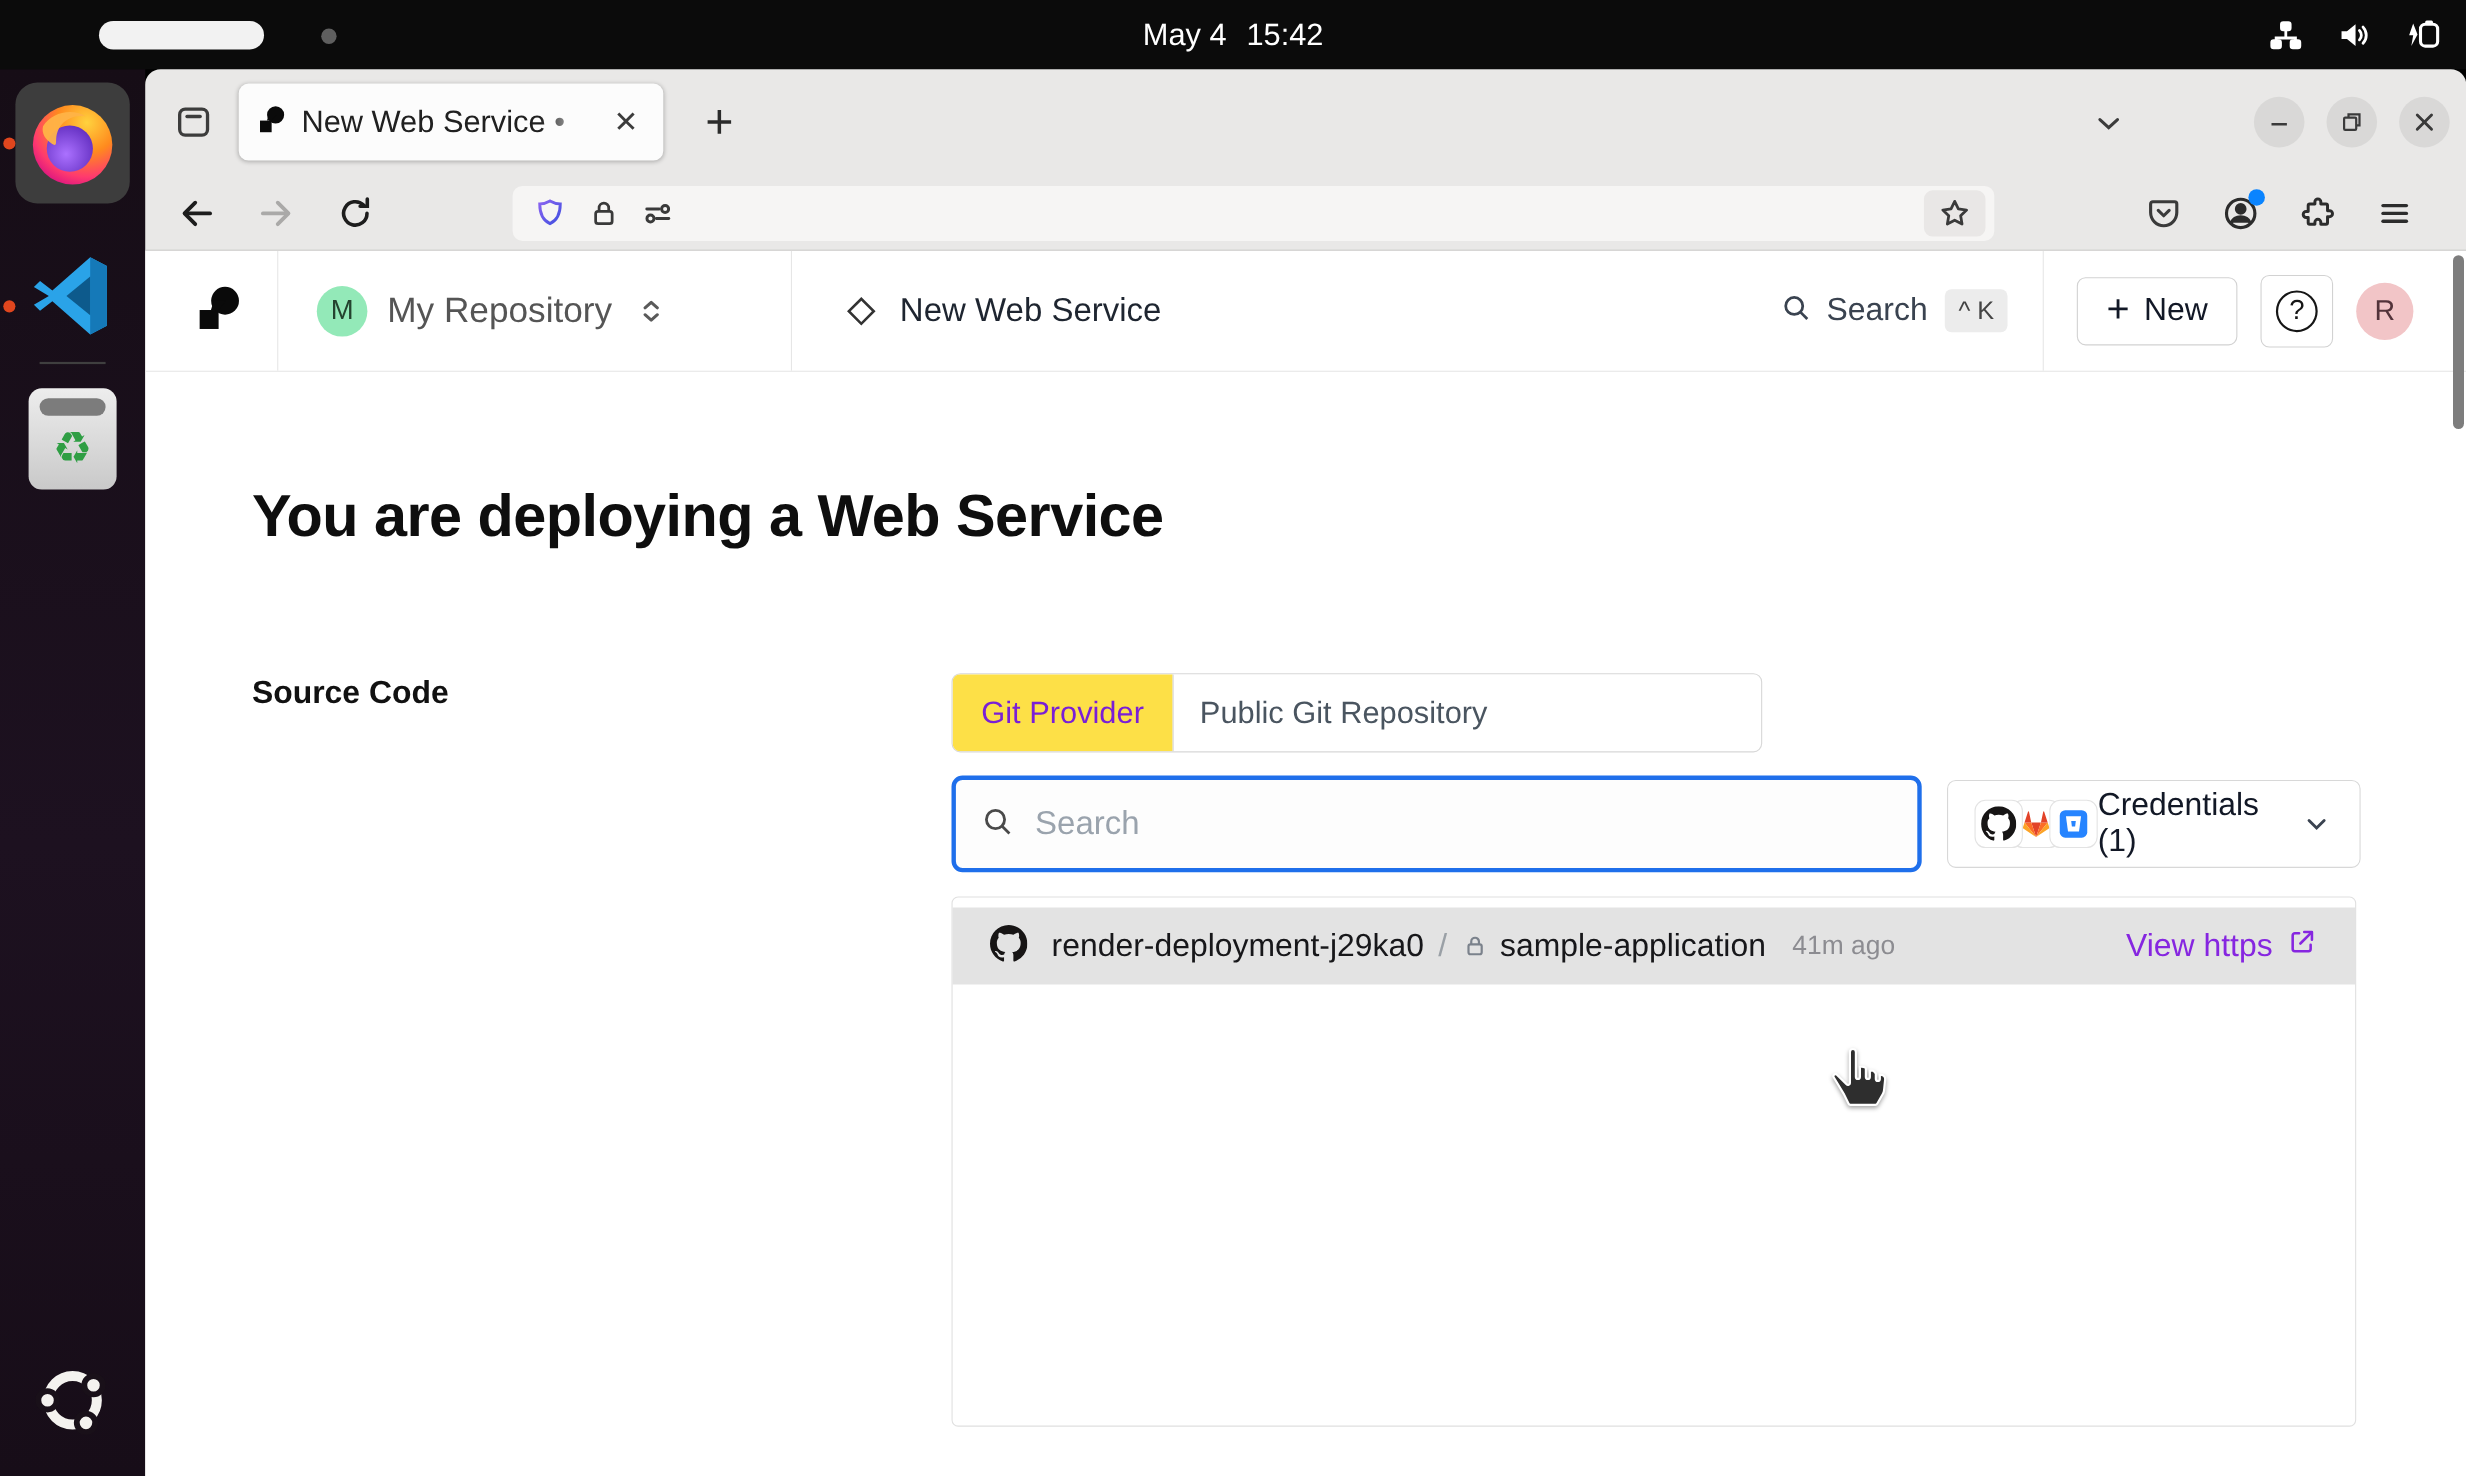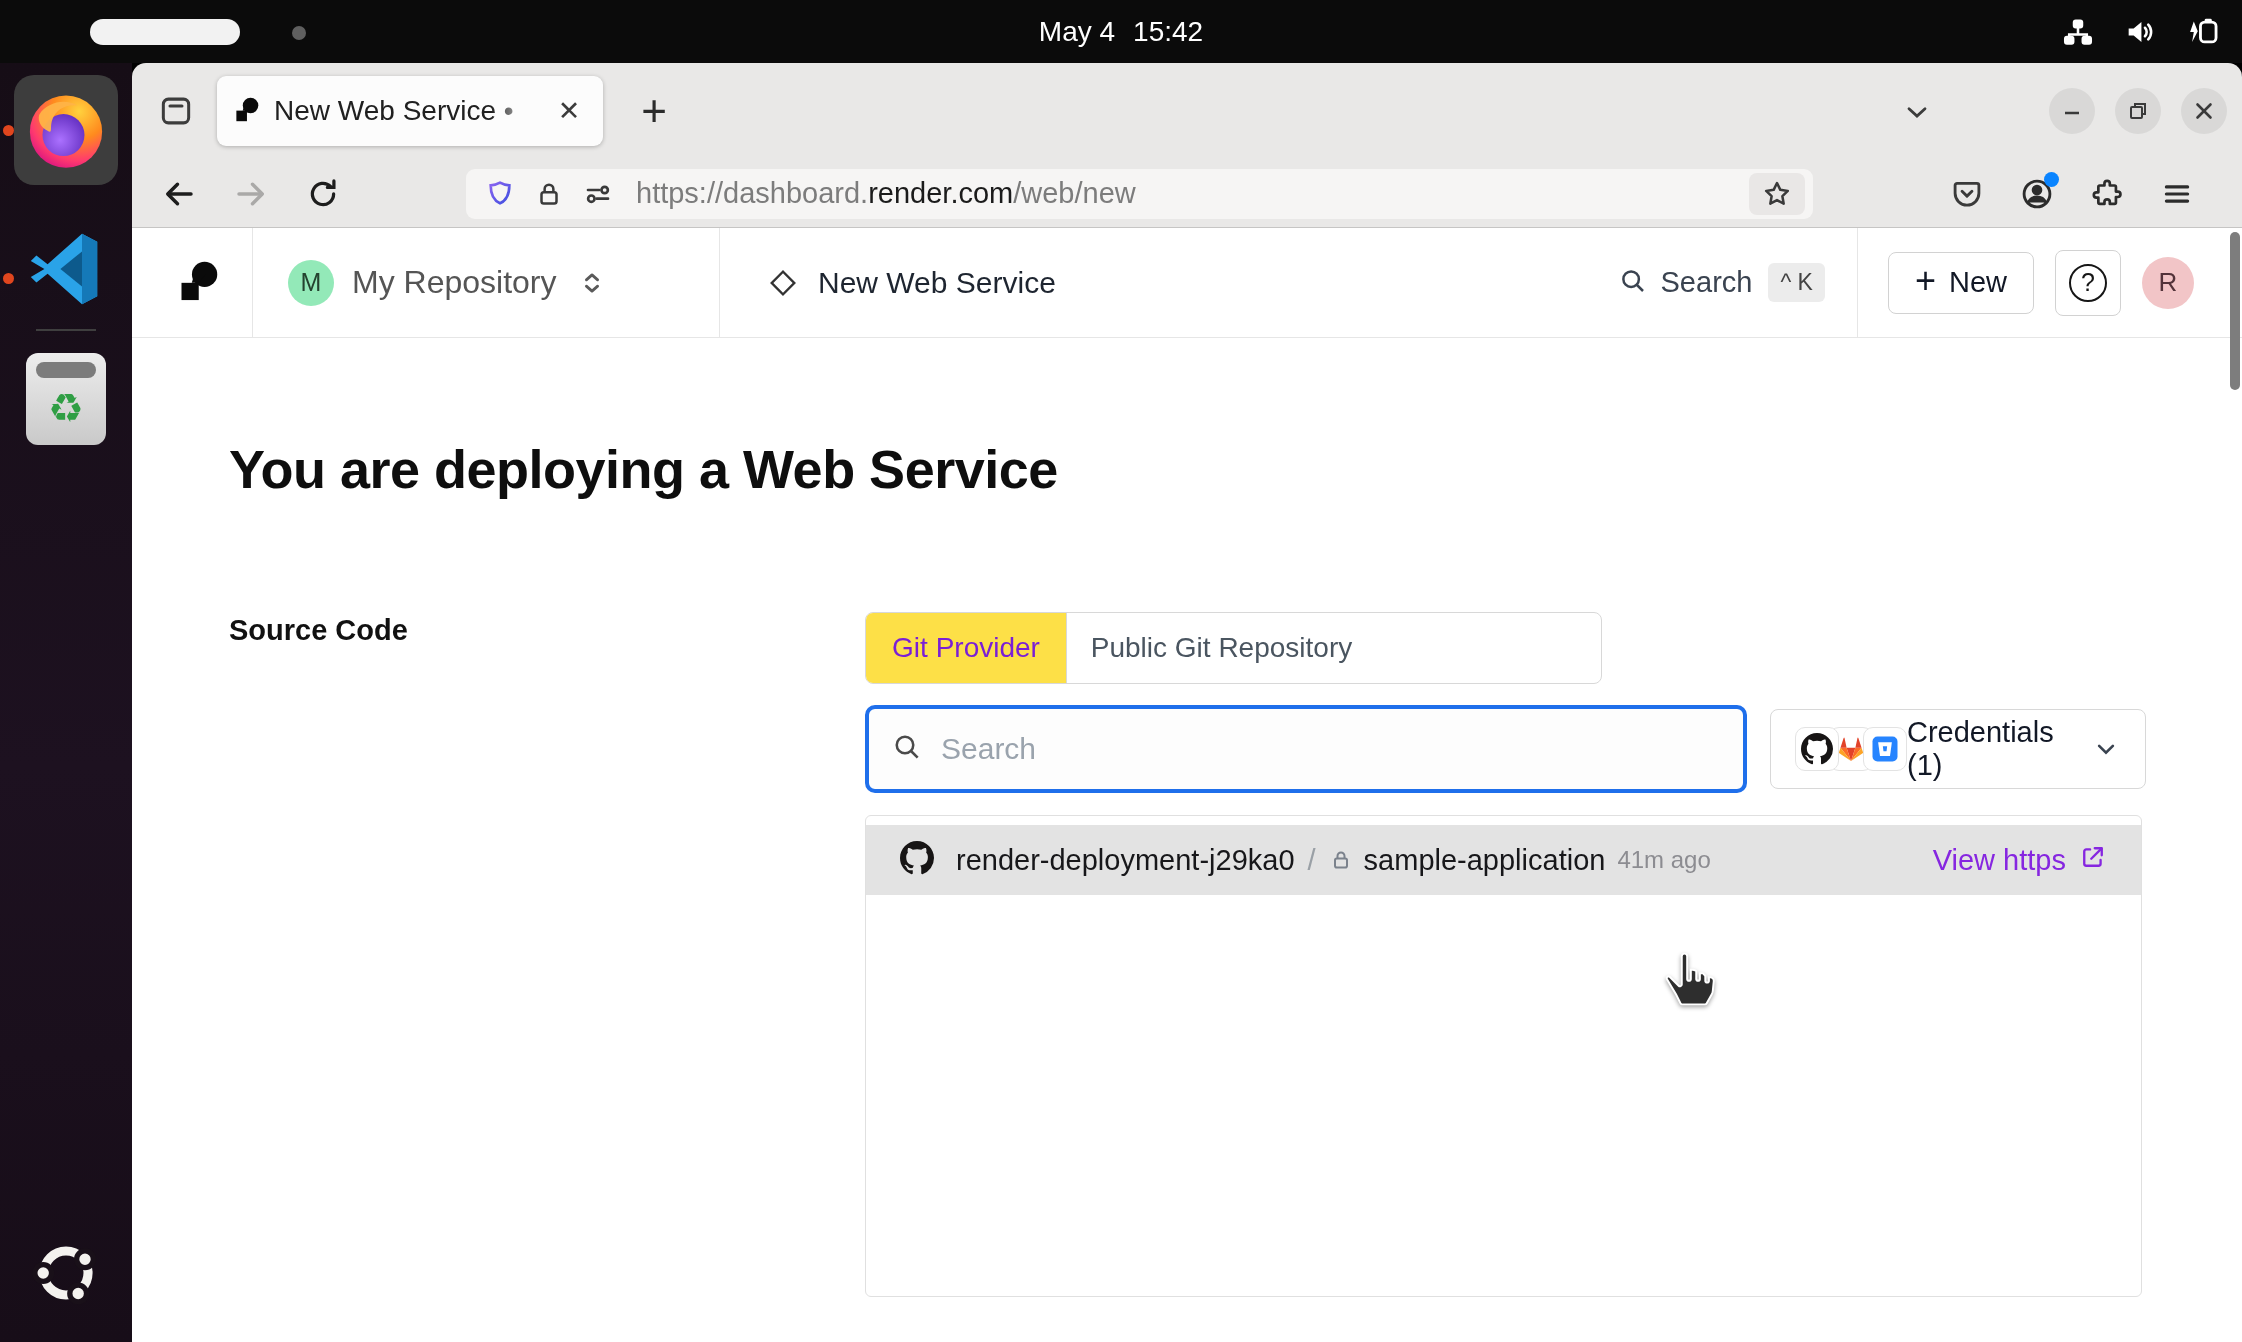--- a/index.html
+++ b/index.html
@@ -113,21 +113,21 @@
   .cred-tile + .cred-tile{ margin-left:-10px; }
   .t-gh{ z-index:3; } .t-gl{ z-index:1; } .t-bb{ z-index:2; }
   .cred-label{ font-size:29px; color:#121826; }
   .cred-caret{ margin-left:auto; display:flex; }
   .panel{ margin-top:22px; width:1277px; height:482px; border:1px solid #e0e0e0; border-radius:6px; background:#fff; padding-top:9px; }
   .repo-row{ height:70px; background:#e3e3e3; display:flex; align-items:center; padding:0 34px; }
   .repo-owner{ margin-left:22px; font-size:29px; color:#17171a; }
   .repo-sep{ margin-left:13px; font-size:29px; color:#9aa0a6; }
   .repo-lock{ margin-left:13px; display:flex; }
   .repo-name{ margin-left:11px; font-size:29px; color:#17171a; }
-  .repo-time{ margin-left:12px; font-size:24px; color:#8c8c91; }
+  .repo-time{ margin-left:24px; font-size:24px; color:#8c8c91; }
   .repo-link{ margin-left:auto; display:flex; align-items:center; gap:13px; font-size:29px; color:var(--link-purple); }
 
   .scroll-thumb{ position:absolute; right:2px; top:4px; width:10px; height:158px; background:#7d7d7d; border-radius:5px; z-index:40; }
   .cursor{ position:absolute; left:1528px; top:612px; z-index:60; filter:drop-shadow(0 2px 2px rgba(0,0,0,.35)); }
 </style>
 </head>
 <body>
 
 <div class="screen">
 
@@ -296,21 +296,20 @@
           </svg>
         </span>
         <span class="url-icon">
           <svg width="32" height="32" viewBox="0 0 24 24" fill="none" stroke="#3a3a3a" stroke-width="2" stroke-linecap="round">
             <line x1="4.5" y1="9" x2="13" y2="9"></line>
               <circle cx="17" cy="9" r="2.4"></circle>
             <line x1="11" y1="15.5" x2="19.5" y2="15.5"></line>
               <circle cx="7" cy="15.5" r="2.4"></circle>
           </svg>
         </span>
-        <span class="url-text"><span>https://dashboard.</span><span class="domain">render.com</span><span>/web/new</span></span>
         <span class="star-btn">
           <svg width="32" height="32" viewBox="0 0 24 24" fill="none" stroke="#3a3a3a" stroke-width="1.9" stroke-linejoin="round">
             <path d="M12 3.8l2.5 5.1 5.6.8-4.05 3.95.95 5.6L12 16.6l-5 2.65.95-5.6L3.9 9.7l5.6-.8z"></path>
           </svg>
         </span>
       </div>
 
       <div class="chrome-btn" style="margin-left:130px;">
         <svg width="34" height="34" viewBox="0 0 24 24" fill="none" stroke="#3a3a3a" stroke-width="2" stroke-linejoin="round" stroke-linecap="round">
           <path d="M5 4.5h14a1.4 1.4 0 0 1 1.4 1.4v5.6a8.4 8.4 0 0 1-16.8 0V5.9A1.4 1.4 0 0 1 5 4.5z"></path>

